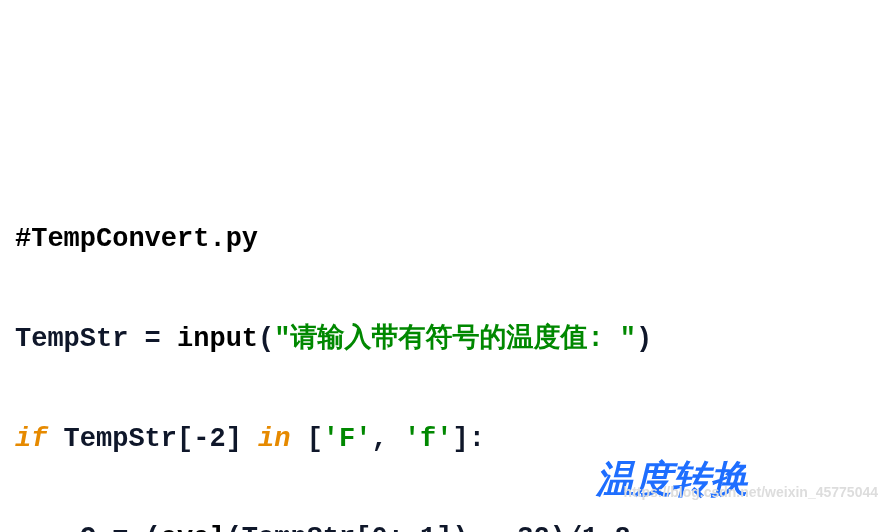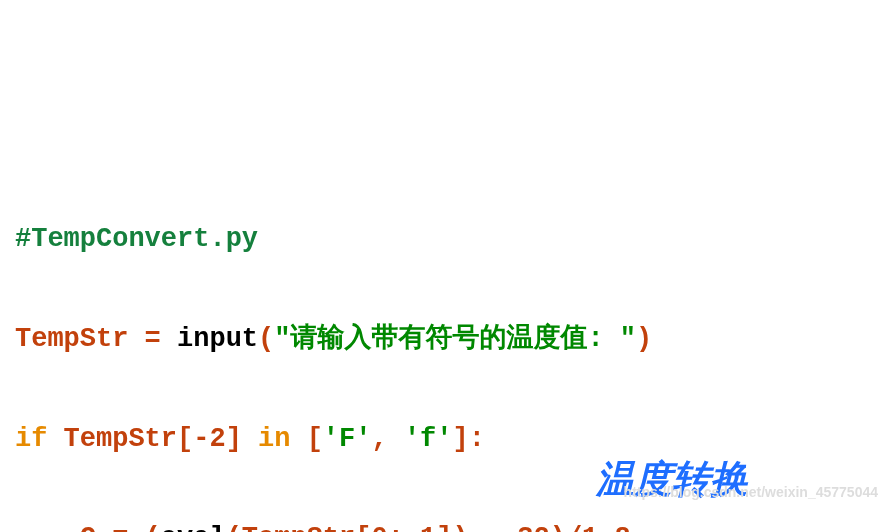--- a/index.html
+++ b/index.html
@@ -8,25 +8,25 @@
       font-family: 'Consolas', 'Monaco', 'Courier New', monospace;
       font-size: 27px;
       font-weight: bold;
       line-height: 1.85;
       white-space: pre;
       background: #ffffff;
       width: 888px;
       box-sizing: border-box;
     }
     .line { white-space: pre; }
-    .comment { color: #15803d; }
-    .keyword { color: #e68a00; }
+    .comment { color: #000000; }
+    .keyword { color: #e68a00; font-style: italic; }
     .builtin { color: #000000; }
     .string { color: #008800; }
-    .default { color: #c2410c; }
+    .default { color: #0f172a; }
     .watermark {
       position: absolute;
       bottom: 18px;
       right: 140px;
       color: #1e6eff;
       font-style: italic;
       font-family: 'SimHei', sans-serif;
       font-size: 38px;
       font-weight: bold;
     }

